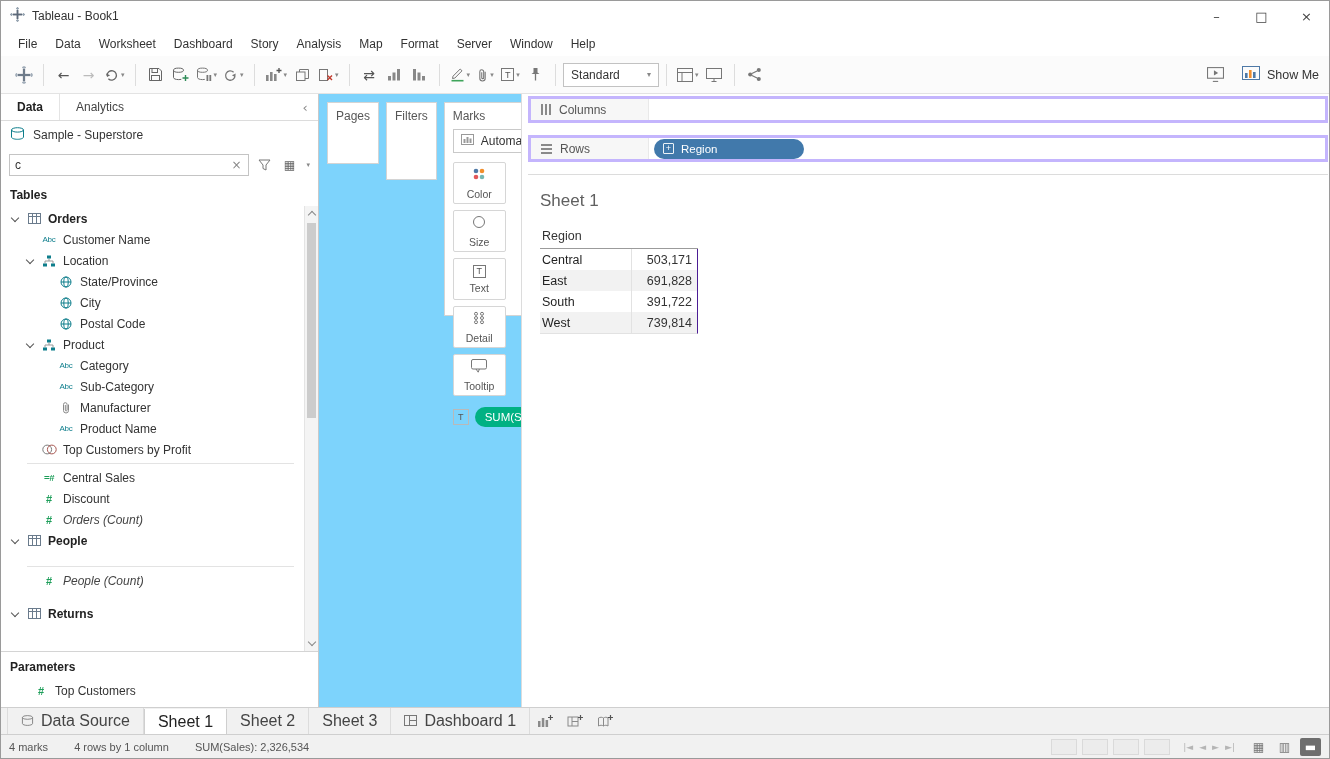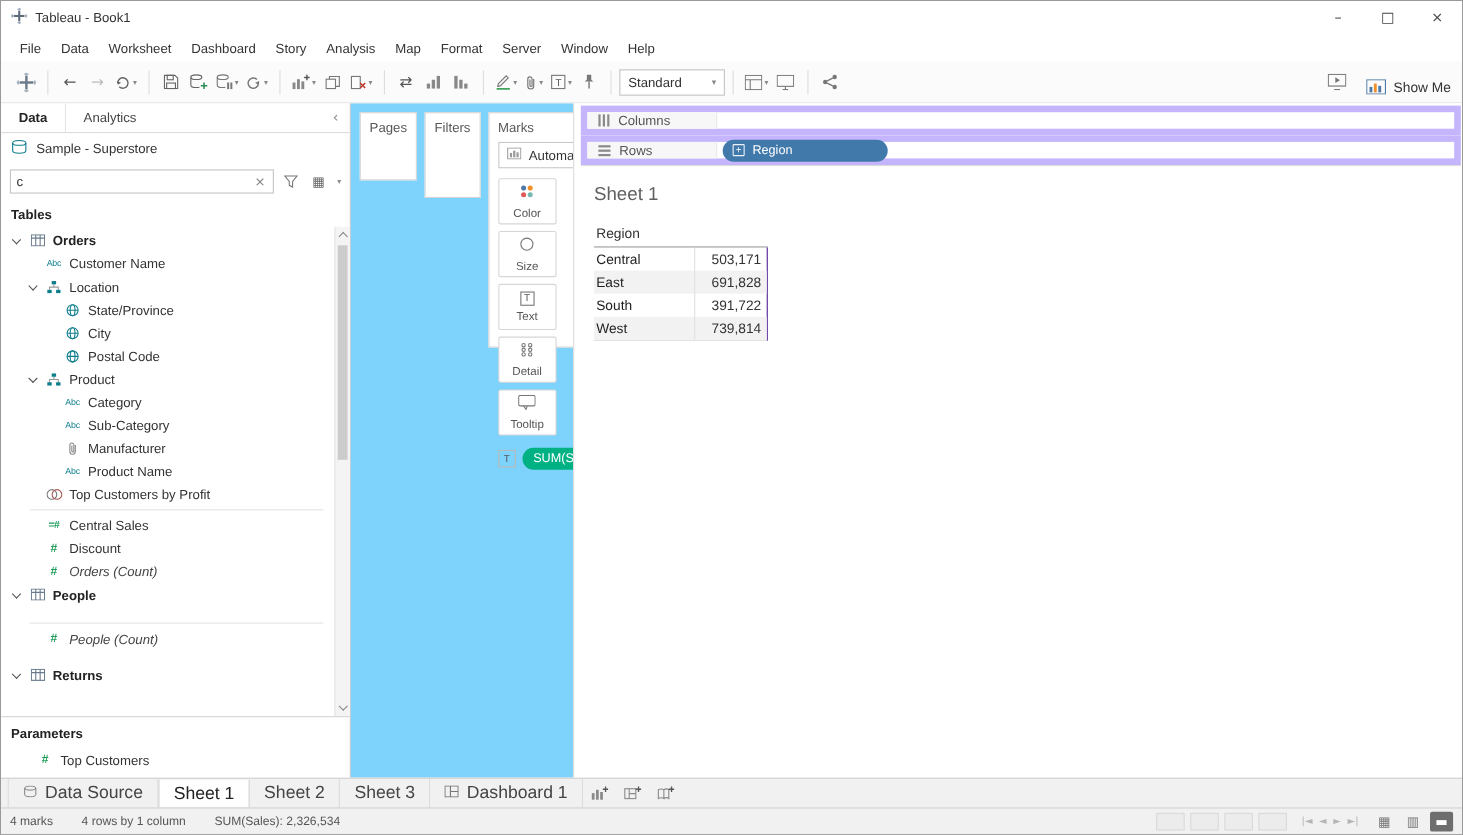--- a/index.html
+++ b/index.html
@@ -20,21 +20,21 @@
   .menu-item{padding:4px 9px;font-size:12px;color:#333}
 
   
   .toolbar{height:38px;display:flex;align-items:center;padding:0 10px;background:#fbfbfb;border-bottom:1px solid #e3e3e3;flex:none}
   .tb-btn{height:28px;min-width:25px;display:flex;align-items:center;justify-content:center;color:#555;font-size:14px;padding:0 3px;border-radius:2px}
   .tb-btn.disabled{opacity:.38}
   .tb-caret{font-size:7px;color:#888;margin-left:2px;font-family:"DejaVu Sans",sans-serif}
   .tb-sep{width:1px;height:22px;background:#ddd;margin:0 7px;flex:none}
   .fit-select{height:24px;width:96px;border:1px solid #c2c2c2;background:#fff;display:flex;align-items:center;padding:0 7px;font-size:12px;color:#333}
   .fit-select .tb-caret{margin-left:auto;font-size:8px}
-  .tb-right{margin-left:auto;display:flex;align-items:flex-end;gap:14px}
+  .tb-right{margin-left:auto;display:flex;align-items:center;gap:14px}
   .showme{display:flex;align-items:center;gap:7px;font-size:12.5px;color:#333}
 
   
   .main{flex:1;display:flex;min-height:0;background:#fff}
 
   
   .data-pane{width:318px;flex:none;border-right:1px solid #c9c9c9;display:flex;flex-direction:column;min-height:0}
   .dp-tabs{height:27px;display:flex;align-items:stretch;border-bottom:1px solid #dcdcdc;flex:none}
   .dp-tab{padding:0 16px;display:flex;align-items:center;font-size:12px;color:#444}
   .dp-tab.active{font-weight:700;color:#222}
@@ -88,21 +88,21 @@
   .boxT{width:13px;height:13px;border:1px solid #777;color:#555;font-size:9px;display:flex;align-items:center;justify-content:center}
   .marks-pills{margin:11px 8px 0 8px;display:flex;align-items:center;gap:6px}
   .pill-ticon{width:16px;height:16px;border:1px solid #b9b9b9;display:flex;align-items:center;justify-content:center;font-size:9px;color:#555;flex:none}
   .pill{height:20px;border-radius:10px;display:flex;align-items:center;justify-content:center;color:#fff;font-size:11.5px;padding:0 10px;white-space:nowrap}
   .green-pill{flex:1}
   .dim-pill{width:150px;justify-content:flex-start;gap:7px;padding:0 9px}
   .pill-plus{width:11px;height:11px;border:1px solid rgba(255,255,255,.9);border-radius:1px;font-size:9px;line-height:9px;display:flex;align-items:center;justify-content:center;flex:none}
 
   
   .right-col{flex:1;min-width:0;display:flex;flex-direction:column;border-left:1px solid #dcdcdc;padding:2px 1px 0 6px;background:#fff}
-  .shelf{height:27px;border:6px solid #c4b5fd;display:flex;align-items:center;margin-bottom:0;background:#fff;flex:none}
+  .shelf{height:27px;border:3px solid #c4b5fd;display:flex;align-items:center;margin-bottom:12px;background:#fff;flex:none}
   .shelf-label{height:100%;min-width:118px;display:flex;align-items:center;gap:8px;padding:0 10px;background:#f7f7f7;border-right:1px solid #e9e9e9;color:#555}
   .shelf-content{flex:1;height:100%;display:flex;align-items:center;padding-left:5px;gap:4px}
   .col-bars{display:inline-flex;gap:2px}.col-bars i{width:2px;height:11px;background:#8a8a8a;display:block}
   .row-bars{display:inline-flex;flex-direction:column;gap:2px}.row-bars i{width:11px;height:2px;background:#8a8a8a;display:block}
   .canvas{flex:1;border-top:1px solid #dcdcdc;background:#fff;min-height:0;overflow:hidden}
   .sheet-title{margin:16px 0 16px 12px;font-size:17px;color:#606060}
   .vtable{margin-left:12px;width:158px}
   .thead{border-bottom:1px solid #9b9b9b;padding:2px 0 5px 2px;font-size:12.5px;color:#333}
   .tbody{border-right:1px solid #4c1d95;border-bottom:1px solid #e2e2e2}
   .trow{display:flex;height:21px;align-items:center}

